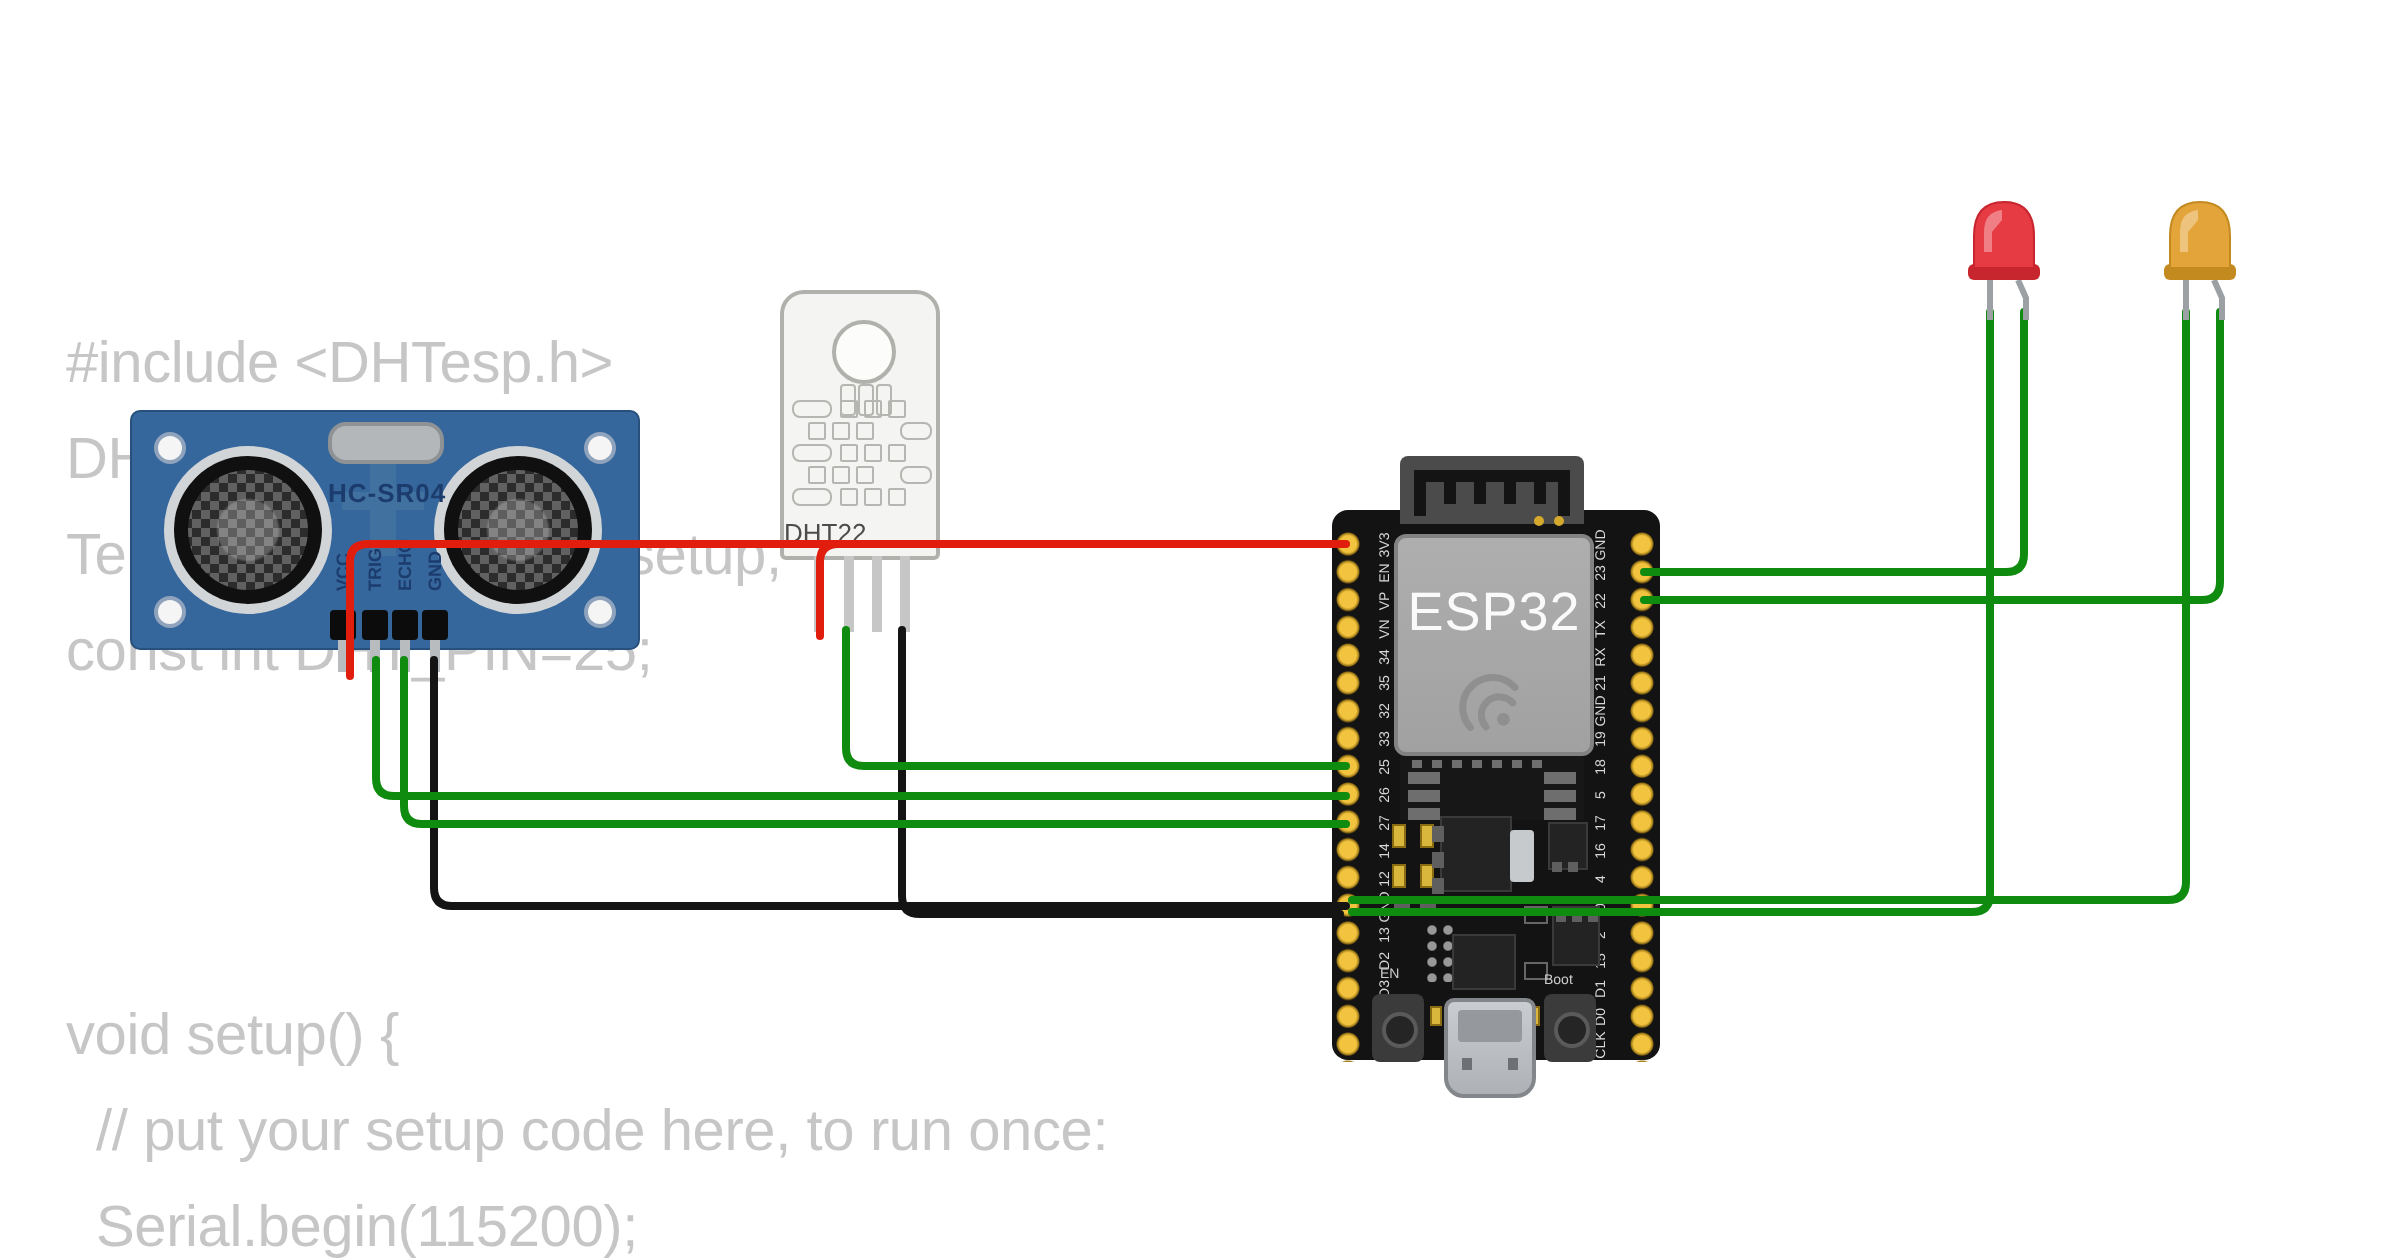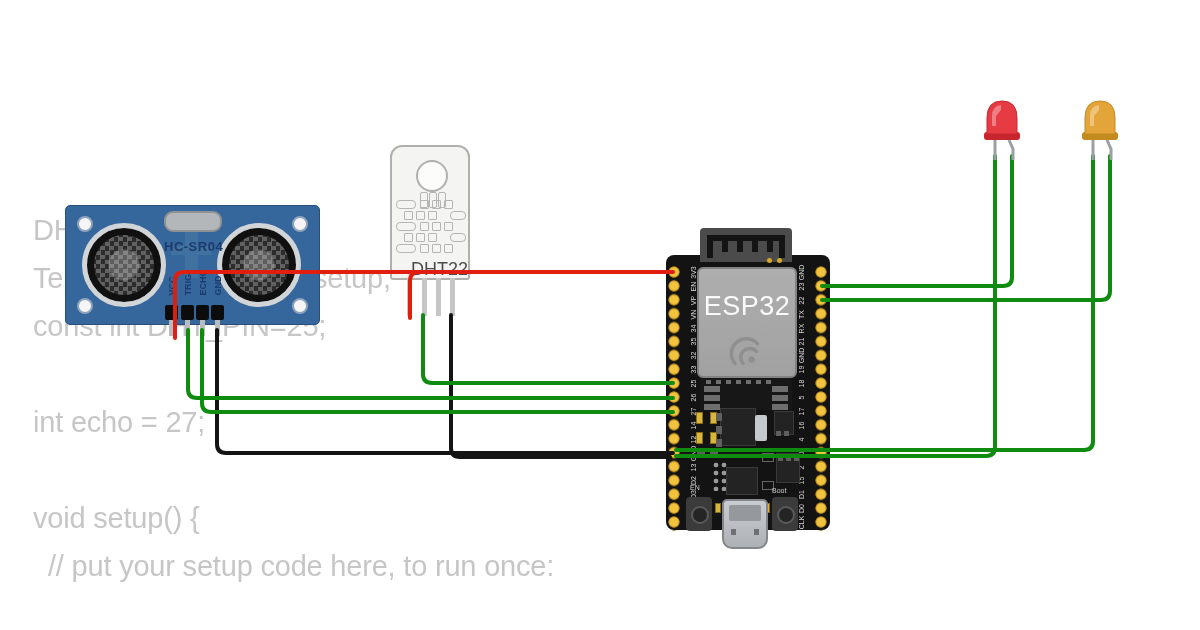--- a/index.html
+++ b/index.html
@@ -29,21 +29,21 @@
   .hlbl{position:absolute;top:68px;width:32px;height:11px;transform:rotate(-90deg);font-size:9px;
         font-weight:bold;color:#1c3c6d;text-align:left;line-height:11px;}
   
   #dht22{left:390px;top:145px;width:80px;height:135px;background:#f4f4f2;border:2px solid #b0b0ad;
          border-radius:12px 12px 3px 3px;box-sizing:border-box;}
   #dht22 .hole2{position:absolute;left:24px;top:13px;width:28px;height:28px;border-radius:50%;
          background:#fcfcfb;border:2px solid #b0b0ad;}
   .notch{position:absolute;top:45px;width:6px;height:14px;border:1.5px solid #b5b5b2;border-radius:2px;}
   .slot{position:absolute;height:7px;border:1.5px solid #b5b5b2;border-radius:4px;}
   .sq{position:absolute;width:7px;height:7px;border:1.5px solid #b5b5b2;border-radius:1px;}
-  #dht22 .name{position:absolute;left:0;top:112px;width:76px;text-align:right;font-size:18px;color:#4c4c4c;}
+  #dht22 .name{position:absolute;left:0;top:112px;width:76px;text-align:left;font-size:13px;color:#4c4c4c;}
   .dpin{position:absolute;top:131px;width:5px;height:38px;background:#c6c6c6;}
   
   #esp32{left:666px;top:255px;width:164px;height:275px;background:#131313;border-radius:8px;}
   #antenna{position:absolute;left:34px;top:-27px;width:92px;height:34px;background:#4b4b4b;
            border-radius:4px 4px 0 0;}
   .golddot{position:absolute;width:5px;height:5px;border-radius:50%;background:#d4a82c;}
   .pincol{position:absolute;top:10px;width:15px;height:266px;
           background-image:radial-gradient(circle at 7px 7px,#f1c33e 4.2px,#9c7716 5.4px,transparent 6px);
           background-size:15px 13.9px;background-repeat:repeat-y;}
   .plbl{position:absolute;width:24px;height:9px;transform:rotate(-90deg);font-size:7px;color:#d8d8d8;
@@ -73,27 +73,28 @@
   #usb .h1{left:7px}#usb .h2{left:30px}
   
   #wires{position:absolute;left:0;top:0;z-index:20;}
   .led{position:absolute;z-index:30;}
 </style>
 </head>
 <body>
 
 <div id="stage">
 
+  <div class="cl" style="left:33px;top:166px">#include &lt;DHTesp.h&gt;</div>
   <div class="cl" style="left:33px;top:214px">DH</div>
   <div class="cl" style="left:33px;top:262px">Te</div>
   <div class="cl" style="left:313px;top:262px">setup,</div>
   <div class="cl" style="left:33px;top:310px">const int DHT_PIN=25;</div>
-  <div class="cl" style="left:33px;top:406px">int echo = 27;</div>
   <div class="cl" style="left:48px;top:550px">// put your setup code here, to run once:</div>
   <div class="cl" style="left:33px;top:502px">void setup() {</div>
+  <div class="cl" style="left:48px;top:598px">Serial.begin(115200);</div>
 
   <div id="hcsr04" class="comp">
     <div class="hole" style="left:11px;top:10px"></div>
     <div class="hole" style="left:226px;top:10px"></div>
     <div class="hole" style="left:11px;top:92px"></div>
     <div class="hole" style="left:226px;top:92px"></div>
     <div class="trace-v"></div>
     <div class="trace-h"></div>
     <div class="osc"></div>
     <div class="xducer" style="left:16px;top:17px"></div>

